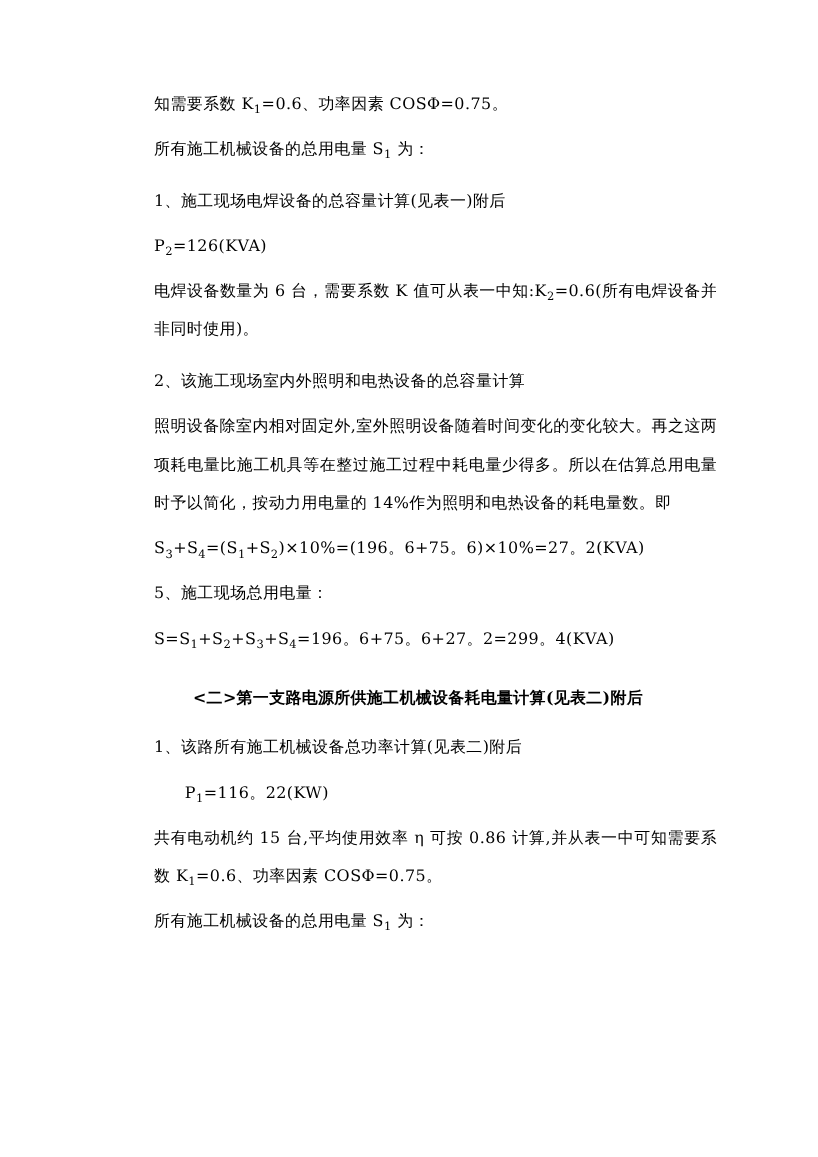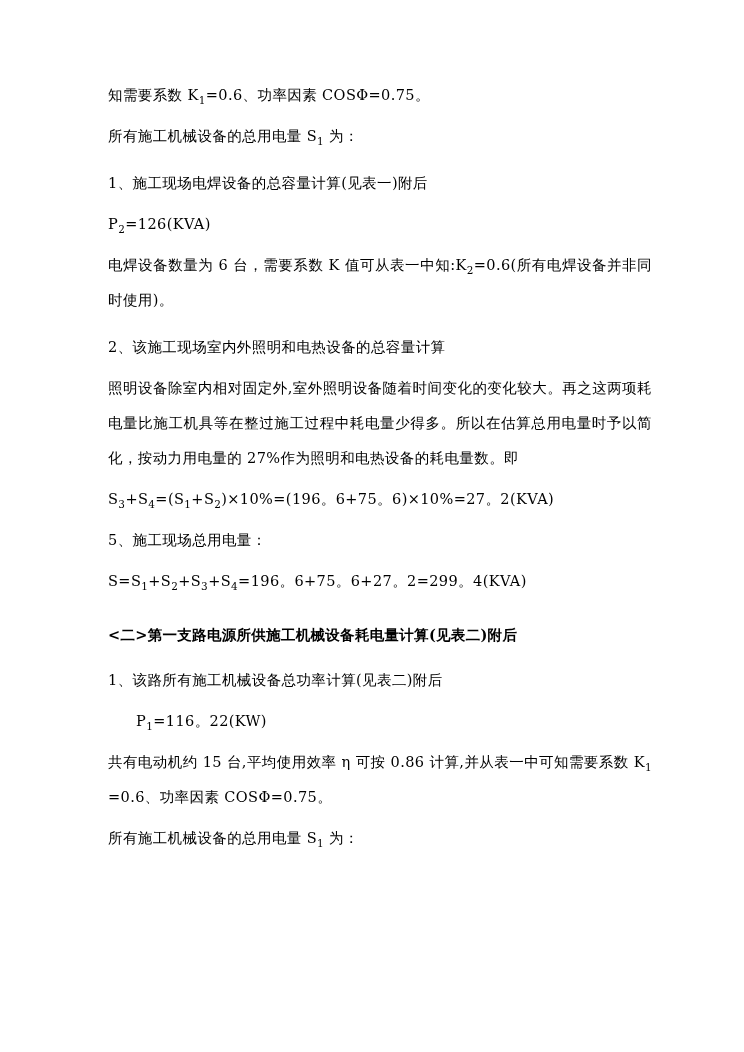--- a/index.html
+++ b/index.html
@@ -26,25 +26,27 @@
     font-size: 14.5px;
     line-height: 1.0;
   }
   p.para {
     margin: 0 0 0 0;
     padding: 0;
     line-height: 32px;
     letter-spacing: 0.4px;
     white-space: pre-wrap;
     word-break: break-all;
+    text-align: center;
   }
   p.para.flow {
     line-height: 35px;
     text-align: justify;
     text-justify: inter-ideograph;
+    margin-left: 32px;
   }
   p.para.indent {
     text-indent: 28px;
   }
   p.heading {
     font-weight: bold;
     line-height: 40px;
     margin: 6px 0 2px 0;
     letter-spacing: 0.3px;
   }
@@ -77,21 +79,21 @@
     <div class="spacer-sm"></div>
 
     <p class="para flow">电焊设备数量为 6 台，需要系数 K 值可从表一中知:K<span class="sub">2</span>=0.6(所有电焊设备并非同时使用)。</p>
     <div class="spacer-sm"></div>
 
     <div class="spacer-sm"></div>
 
     <p class="para flow">2、该施工现场室内外照明和电热设备的总容量计算</p>
     <div class="spacer-sm"></div>
 
-    <p class="para flow">照明设备除室内相对固定外,室外照明设备随着时间变化的变化较大。再之这两项耗电量比施工机具等在整过施工过程中耗电量少得多。所以在估算总用电量时予以简化，按动力用电量的 27%作为照明和电热设备的耗电量数。即</p>
+    <p class="para flow">照明设备除室内相对固定外,室外照明设备随着时间变化的变化较大。再之这两项耗电量比施工机具等在整过施工过程中耗电量少得多。所以在估算总用电量时予以简化，按动力用电量的 14%作为照明和电热设备的耗电量数。即</p>
     <div class="spacer-sm"></div>
 
     <p class="para flow">S<span class="sub">3</span>+S<span class="sub">4</span>=(S<span class="sub">1</span>+S<span class="sub">2</span>)×10%=(196。6+75。6)×10%=27。2(KVA)</p>
     <div class="spacer-sm"></div>
 
     <p class="para flow">5、施工现场总用电量：</p>
     <div class="spacer-sm"></div>
 
     <p class="para flow">S=S<span class="sub">1</span>+S<span class="sub">2</span>+S<span class="sub">3</span>+S<span class="sub">4</span>=196。6+75。6+27。2=299。4(KVA)</p>
     <div class="spacer-md"></div>

